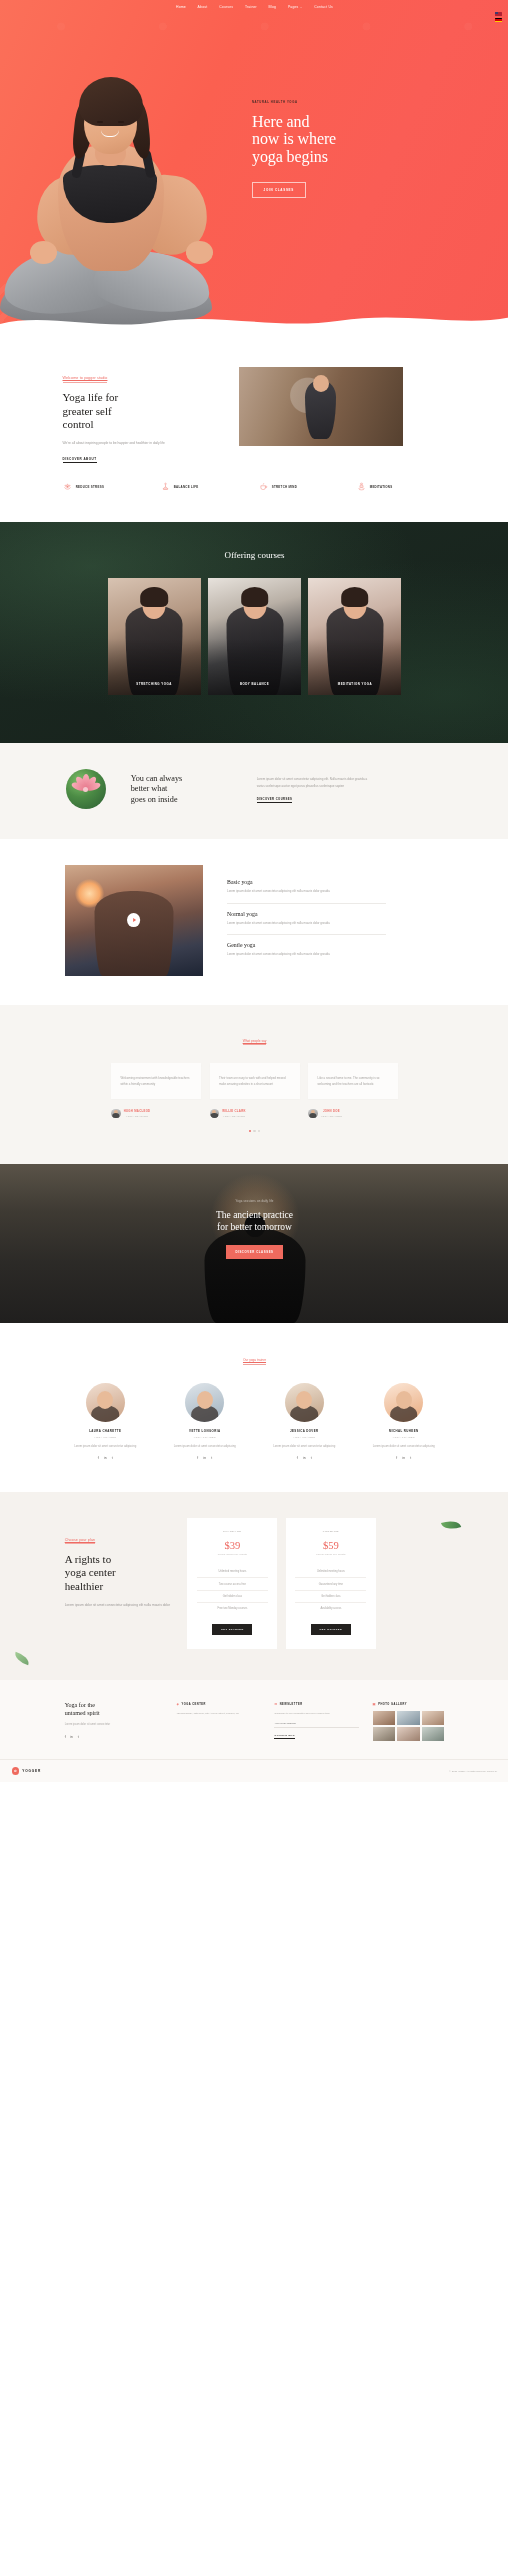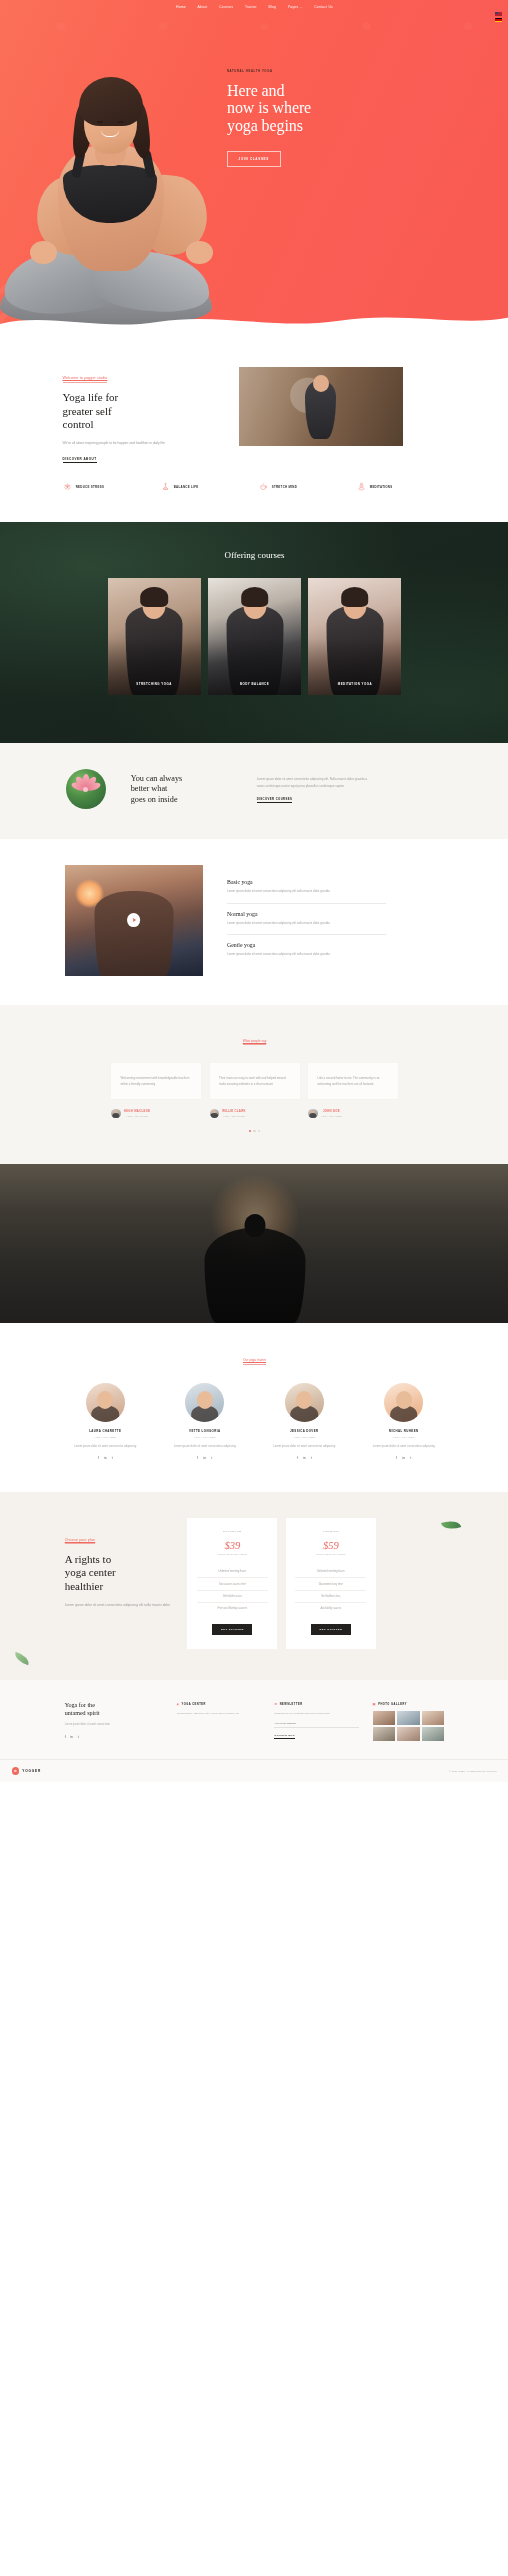--- a/index.html
+++ b/index.html
@@ -112,21 +112,21 @@
   .hp-hair2{position:absolute;left:79px;bottom:175px;width:18px;height:58px;background:linear-gradient(175deg,#3f2a20,#2a1b15);border-radius:40% 50% 60% 40%/40% 50% 50% 40%;transform:rotate(6deg);}
   .hp-hair3{position:absolute;right:74px;bottom:175px;width:18px;height:58px;background:linear-gradient(175deg,#3f2a20,#2a1b15);border-radius:50% 40% 40% 60%/50% 40% 40% 50%;transform:rotate(-6deg);}
   .hp-eyeL{position:absolute;left:102px;bottom:211px;width:6.4px;height:2.1px;background:#2a1a14;border-radius:3.2px;}
   .hp-eyeR{position:absolute;left:123px;bottom:211px;width:6.4px;height:2.1px;background:#2a1a14;border-radius:3.2px;}
   .hp-smile{position:absolute;left:106px;bottom:197px;width:18px;height:7.4px;border-bottom:1.6px solid #fff;border-radius:0 0 10.6px 10.6px;}
   .hp-armL{position:absolute;left:42px;bottom:79px;width:64px;height:79px;background:linear-gradient(150deg,#eab18e,#d5946c);border-radius:60% 30% 40% 60%/60% 40% 50% 50%;transform:rotate(-6deg);}
   .hp-armR{position:absolute;right:16px;bottom:79px;width:64px;height:79px;background:linear-gradient(210deg,#eab18e,#d5946c);border-radius:30% 60% 60% 40%/40% 60% 50% 50%;transform:rotate(6deg);}
   .hp-handL{position:absolute;left:35px;bottom:70px;width:27.6px;height:23px;background:#e9ae8a;border-radius:50%;}
   .hp-handR{position:absolute;right:9.5px;bottom:70px;width:27.6px;height:23px;background:#e9ae8a;border-radius:50%;}
 
-  .hero-content { position:absolute; left:227px; top:0; z-index:5; width:175px; padding-top:69px; }
+  .hero-content { position:absolute; left:252px; top:0; z-index:5; width:175px; padding-top:100px; }
   .eyebrow-dark { font-size:2.8px; letter-spacing:0.6px; color:#4a2b26; font-weight:bold; }
   .hero-h1 { font-size:16px; line-height:1.12; color:#fff; margin-top:8.5px; font-weight:normal; letter-spacing:-0.1px; }
   .btn-outline {
     display:inline-block; margin-top:16px; padding:4.8px 10.6px;
     border:0.5px solid rgba(255,255,255,.65); color:#fff;
     font-size:3px; letter-spacing:0.7px; font-weight:bold; text-decoration:none;
   }
   .hero-wave { position:absolute; left:0; bottom:-1.1px; width:509px; height:24.4px; z-index:5; }
 
   
@@ -271,21 +271,21 @@
   .p-name { font-size:2.9px; font-weight:bold; letter-spacing:0.4px; color:#23211f; margin-top:7.4px; }
   .p-role { font-size:2.5px; letter-spacing:0.3px; color:#b8b4b1; margin-top:3.2px; }
   .p-desc { font-size:2.8px; line-height:2; color:#aba7a4; margin-top:5.3px; padding:0 8.5px; }
   .p-social { display:flex; gap:5.3px; justify-content:center; margin-top:6.4px; }
   .p-social span { font-size:3.2px; color:#55524f; }
 
   
   .pricing { background:#f5f2ee; padding:25.4px 0 31px; position:relative; overflow:hidden; }
   .pricing-grid { display:flex; gap:11.7px; padding-left:11.7px; align-items:flex-start; }
   .pricing-left { width:111px; padding-top:15px; }
-  .price-cards { display:flex; gap:8.5px;font-style:italic; }
+  .price-cards { display:flex; gap:8.5px; }
   .price-card { width:90px; background:#fff; padding:12.7px 9.5px 13.8px; text-align:center; position:relative; }
   .pc-tag { font-size:2.5px; font-weight:bold; letter-spacing:0.6px; color:#b6b2af; }
   .pc-amount { font-family:"Liberation Serif", serif; font-size:10.6px; color:#ee6a63; margin-top:6.4px; }
   .pc-per { font-size:2.4px; color:#bbb7b4; margin-top:2.6px; letter-spacing:0.2px; }
   .pc-list { margin-top:9.5px; }
   .pc-li { font-size:2.6px; color:#a9a5a2; padding:4.2px 0; border-bottom:0.5px solid #f1eeeb; }
   .pc-li:last-child { border-bottom:none; }
   .btn-dark { display:inline-block; margin-top:9.5px; padding:4.2px 8.5px; background:#23211f; color:#fff;
               font-size:2.5px; font-weight:bold; letter-spacing:0.5px; text-decoration:none; }
   .leaf-deco { position:absolute; right:49px; top:27.6px; width:18px; height:9.5px;
@@ -575,20 +575,28 @@
       <span class="dot"></span>
       <span class="dot"></span>
     </div>
   </div>
 </section>
 
 <section class="ancient">
   <div class="ancient-sun"></div>
   <div class="ancient-fig"></div>
   <div class="ancient-head"></div>
+  <div class="ancient-inner">
+    <div class="ancient-eyebrow">Yoga sessions on daily life</div>
+    <h2 class="ancient-h2">
+      <span>The ancient practice</span><br>
+      <span>for better tomorrow</span>
+    </h2>
+    <a href="#" class="btn-coral">DISCOVER CLASSES</a>
+  </div>
 </section>
 
 <section class="people">
   <div class="wrap">
     <a href="#" class="eyebrow-center">Our yoga trainer</a>
     <div class="people-row">
       <div class="person">
         <div class="p-ava pa1"></div>
         <div class="p-name">LAURA CHARETTE</div>
         <div class="p-role">YOGA TRAINER</div>

